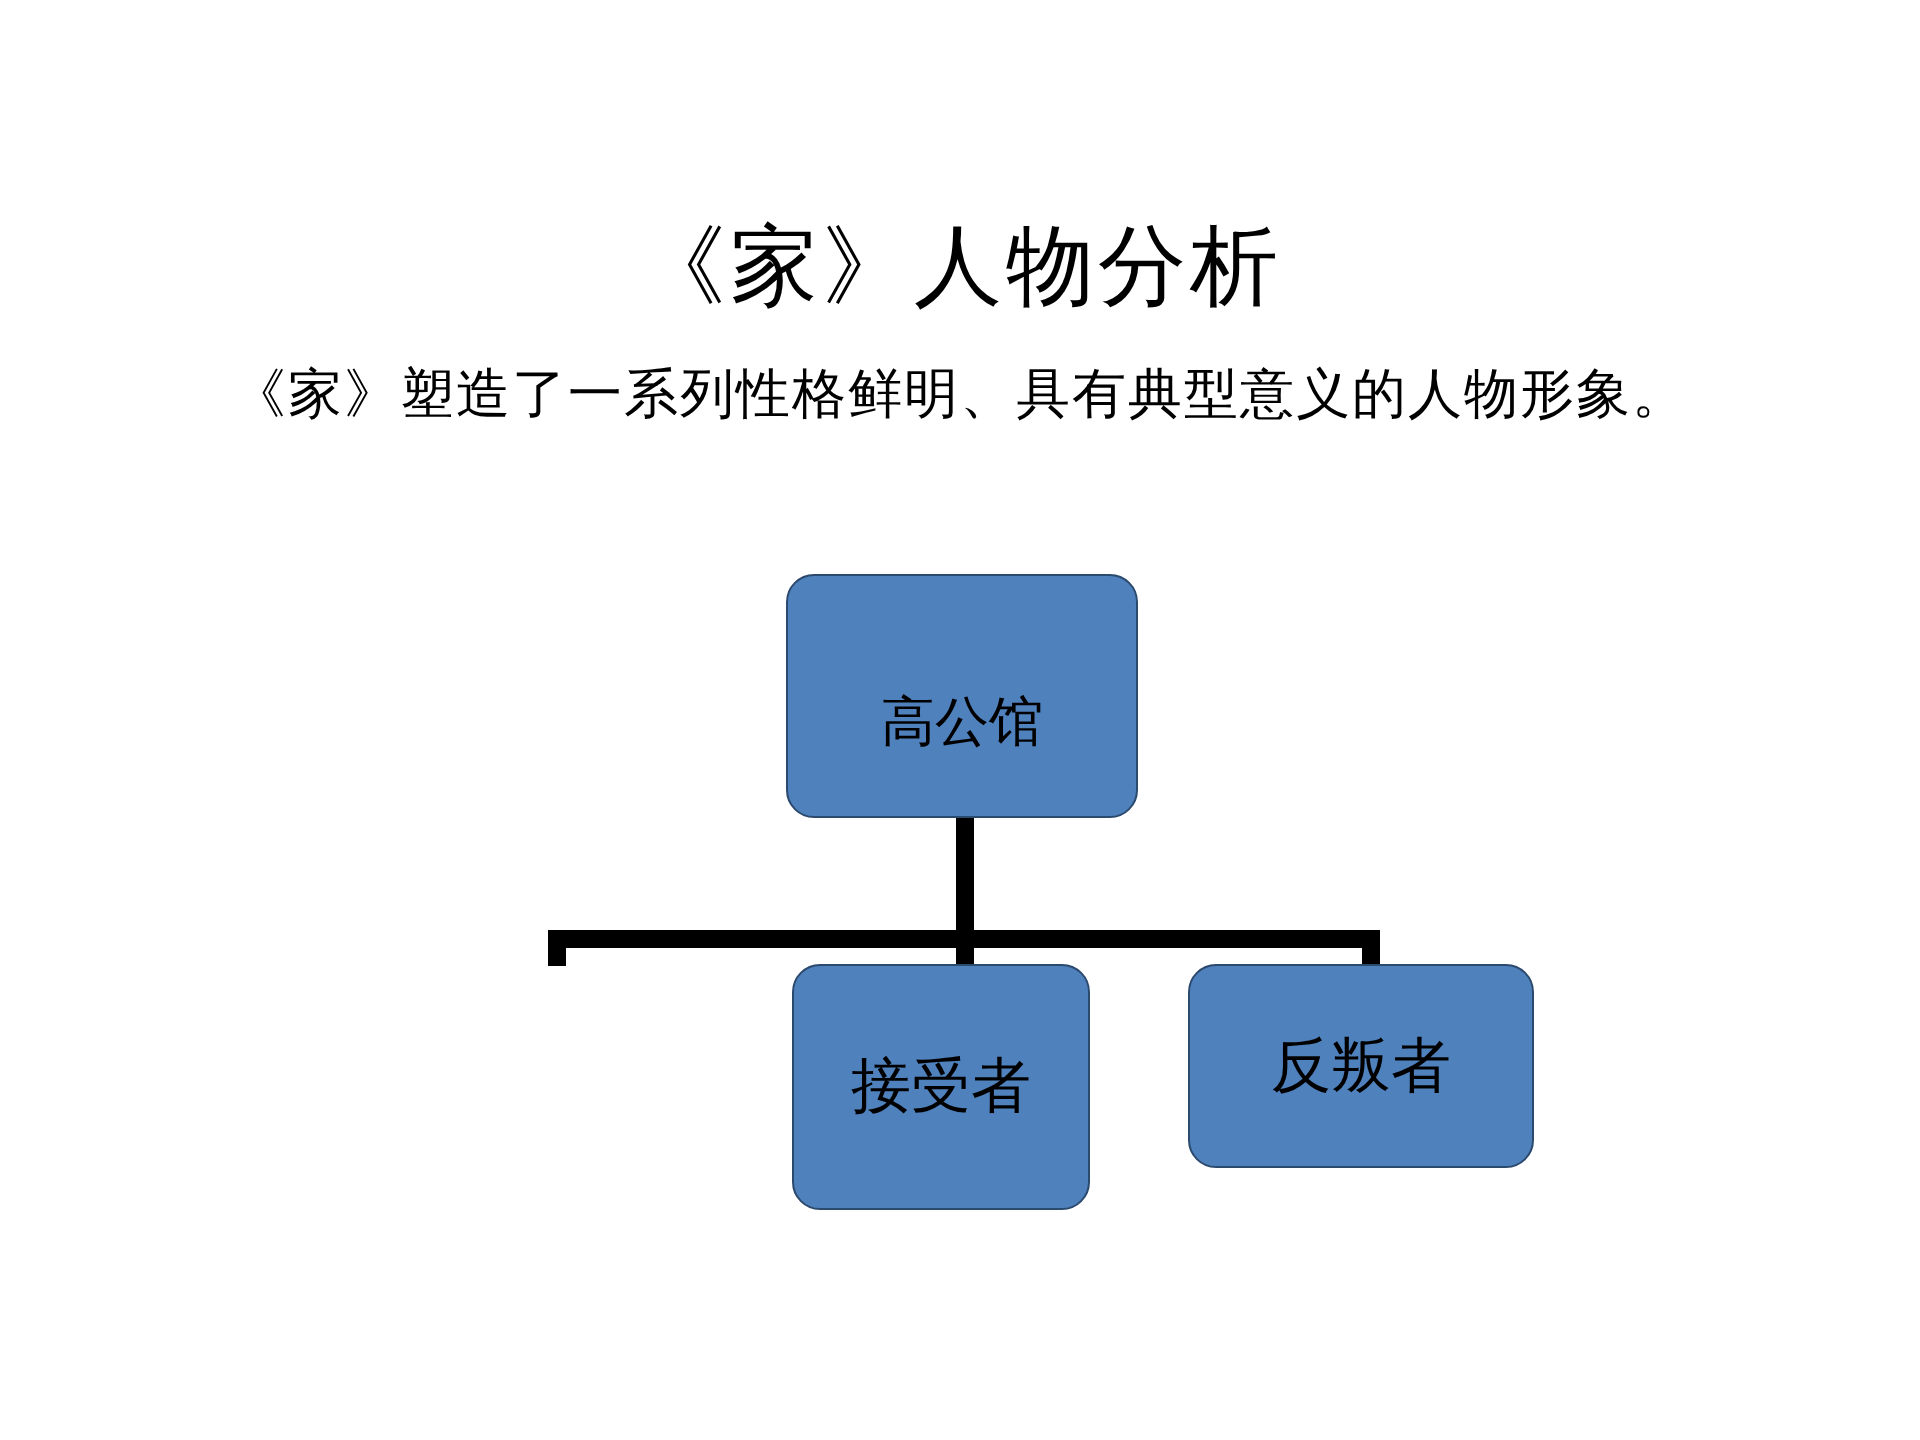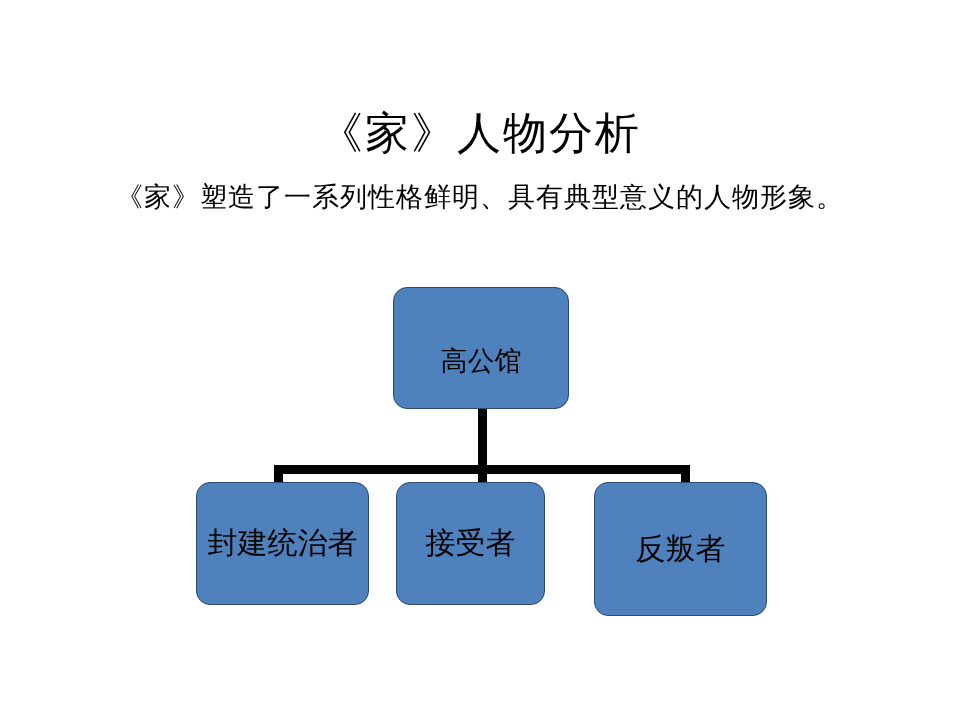--- a/index.html
+++ b/index.html
@@ -91,21 +91,21 @@
     left: 396px;
     top: 482px;
     width: 149px;
     height: 123px;
     font-size: 30px;
   }
   #node-child-2 {
     left: 594px;
     top: 482px;
     width: 173px;
-    height: 134px;
+    height: 102px;
     font-size: 30px;
   }
 
   
   .connector {
     position: absolute;
     background: #000000;
   }
   #conn-trunk {            
     left: 478px;
@@ -152,23 +152,20 @@
     <div id="conn-trunk" class="connector"></div>
     <div id="conn-bus" class="connector"></div>
     <div id="conn-drop-0" class="connector"></div>
     <div id="conn-drop-1" class="connector"></div>
     <div id="conn-drop-2" class="connector"></div>
 
     <div id="node-root" class="node">
       <span class="node-label">高公馆</span>
     </div>
 
-    <div id="node-child-0" class="node">
-      <span class="node-label">封建统治者</span>
-    </div>
 
     <div id="node-child-1" class="node">
       <span class="node-label">接受者</span>
     </div>
 
     <div id="node-child-2" class="node">
       <span class="node-label">反叛者</span>
     </div>
 
   </div>

